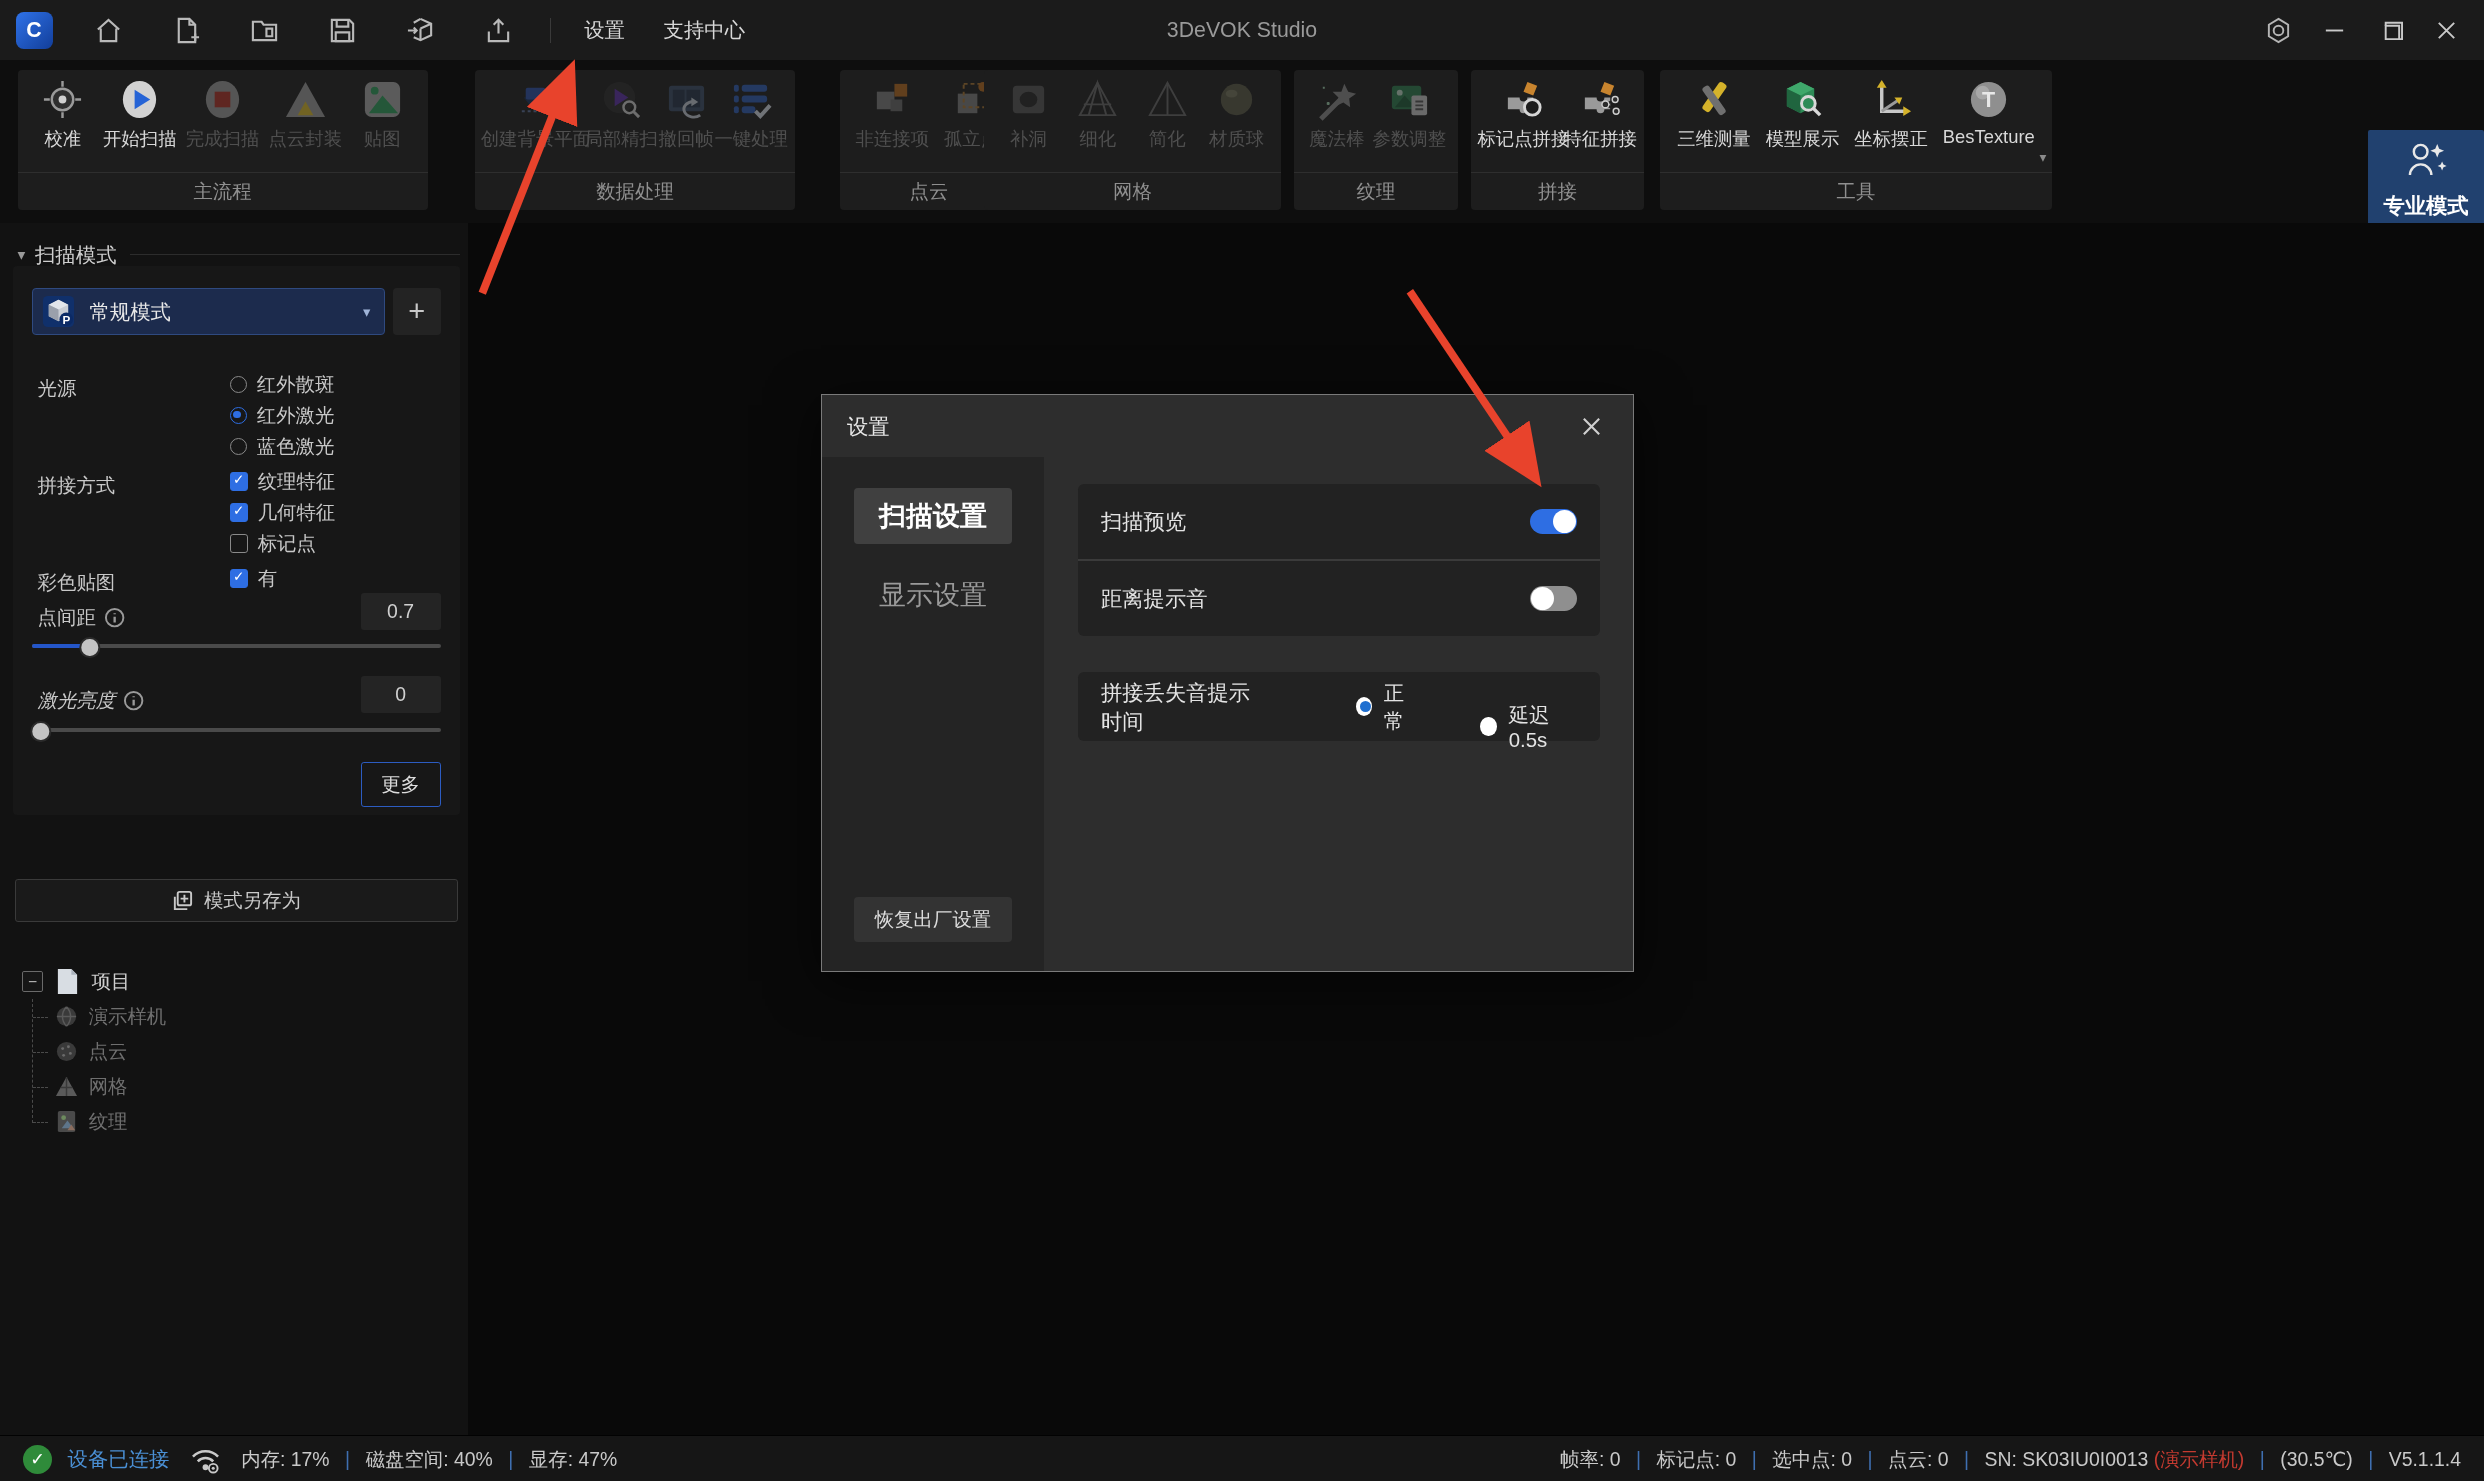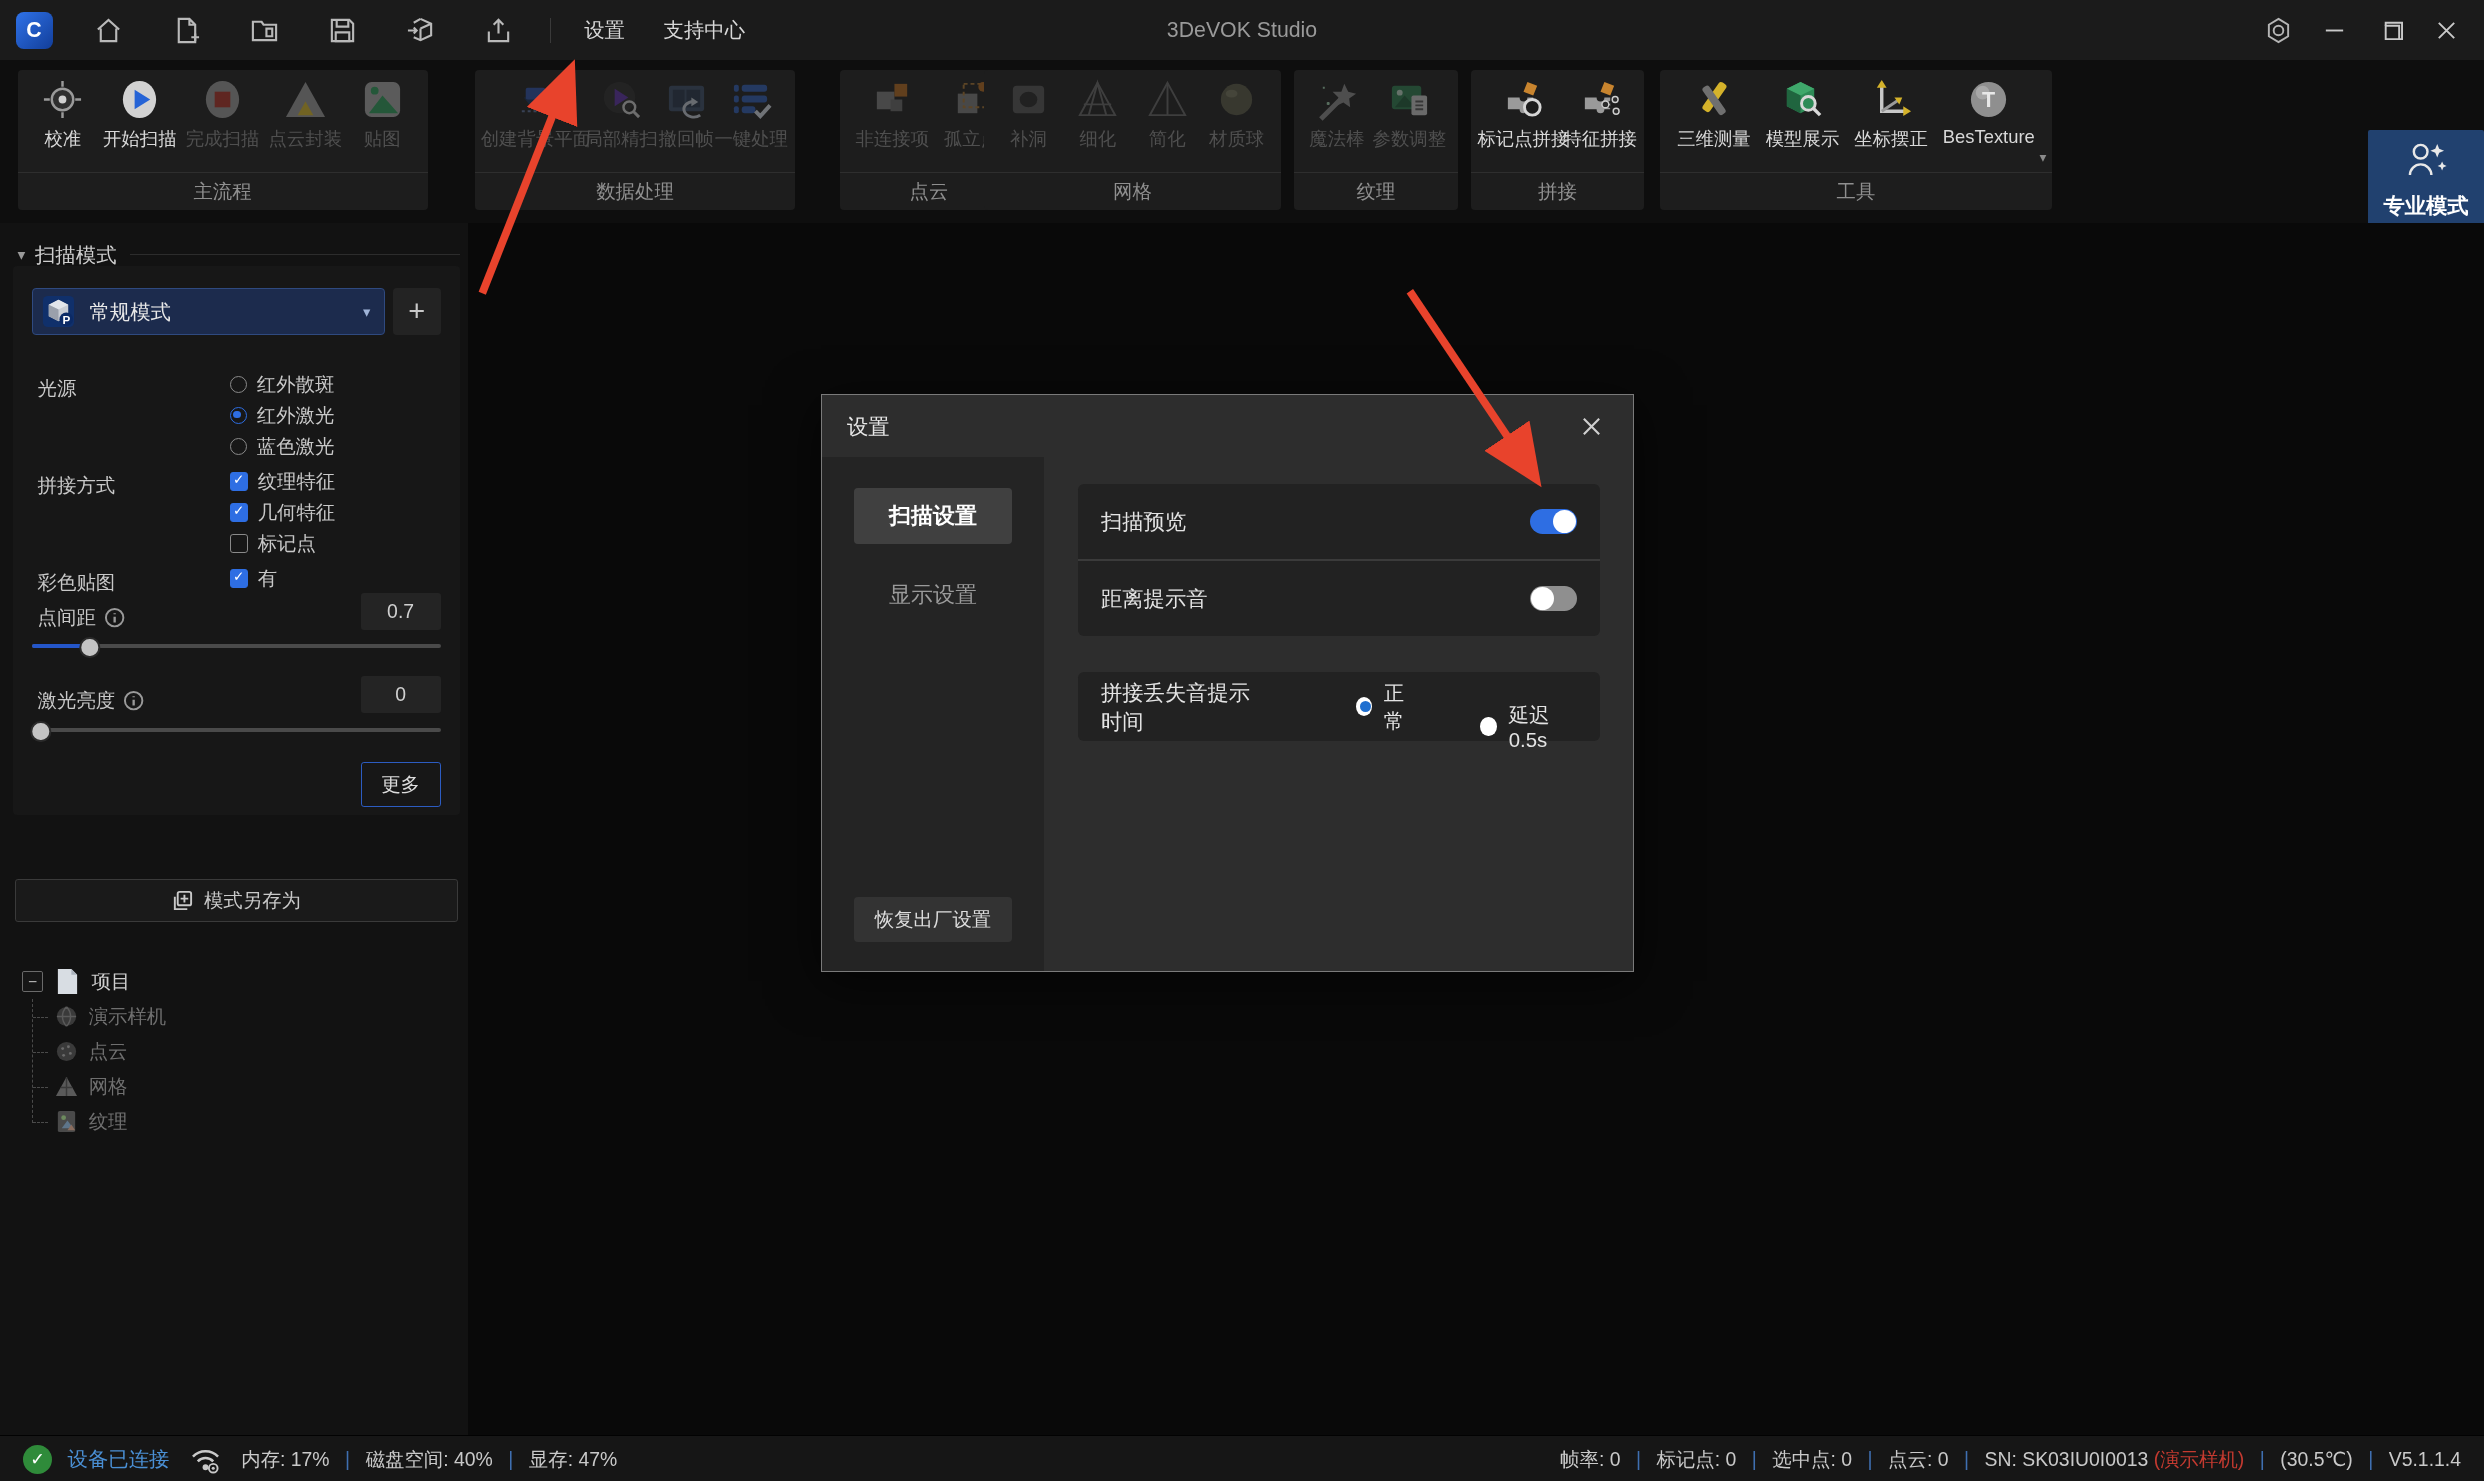--- a/index.html
+++ b/index.html
@@ -78,21 +78,21 @@
   .viewport{position:absolute;left:468px;top:223px;width:2016px;height:1212px;background:#090909;}
   
   .dialog{position:absolute;left:821px;top:394px;width:813px;height:578px;background:#2d2d2d;
           border:1px solid #7a7a7a;box-shadow:0 9.7px 49px rgba(0,0,0,.65);box-sizing:border-box;}
   .dlg-header{height:62px;display:flex;align-items:center;justify-content:space-between;padding:0 25px;}
   .dlg-title{font-size:21.3px;color:#e8e8e8;}
   .dlg-close{width:33px;height:33px;display:flex;align-items:center;justify-content:center;}
   .dlg-body{position:absolute;left:0;top:62px;right:0;bottom:0;display:flex;}
   .dlg-left{width:222px;background:#242424;position:relative;}
   .dlg-tab{width:158px;height:56px;margin:31px auto 0 32px;display:flex;align-items:center;justify-content:center;
-           font-size:22px;color:#9a9a9a;border-radius:3.9px;}
+           font-size:27px;color:#9a9a9a;border-radius:3.9px;}
   .dlg-tab.sel{background:#404040;color:#fff;font-weight:bold;}
   .dlg-reset{position:absolute;left:32px;bottom:29px;width:158px;height:45px;background:#333;border-radius:3.9px;
              display:flex;align-items:center;justify-content:center;font-size:19.4px;color:#ddd;}
   .dlg-content{flex:1;position:relative;background:#2d2d2d;}
   .dlg-card{position:absolute;left:34px;right:33px;background:#222;border-radius:5.8px;}
   .dlg-row{height:75px;display:flex;align-items:center;justify-content:space-between;padding:0 23px;}
   .dlg-row .rl{font-size:21.3px;color:#e4e4e4;}
   .row-div{height:1.9px;background:#3b3b3b;}
   .toggle{width:47px;height:25px;border-radius:12.6px;position:relative;}
   .toggle.on{background:#2e6ee3;}
@@ -550,21 +550,21 @@
           <path d="M11 6.5 V7.5 M11 10 V16" stroke="#9a9a9a" stroke-width="2.4"></path>
           </svg>
       </div>
       <div class="valbox" style="top:327px;">0.7</div>
       <div class="slider" style="top:371px;">
         <div class="track"></div>
         <div class="fill" style="width: 14%;"></div>
         <div class="knob" style="left: 14%;"></div>
       </div>
 
-      <div class="form-label" style="top:421px;">
+      <div class="form-label" style="top:421px;font-style:italic;">
         <span>激光亮度</span>
         <svg width="21.3" height="21.3" viewBox="0 0 22 22">
           <circle cx="11" cy="11" r="9" fill="none" stroke="#9a9a9a" stroke-width="2"></circle>
           <path d="M11 6.5 V7.5 M11 10 V16" stroke="#9a9a9a" stroke-width="2.4"></path>
           </svg>
       </div>
       <div class="valbox" style="top:410px;">0</div>
       <div class="slider" style="top:455px;">
         <div class="track"></div>
         <div class="fill" style="width: 2%;"></div>

